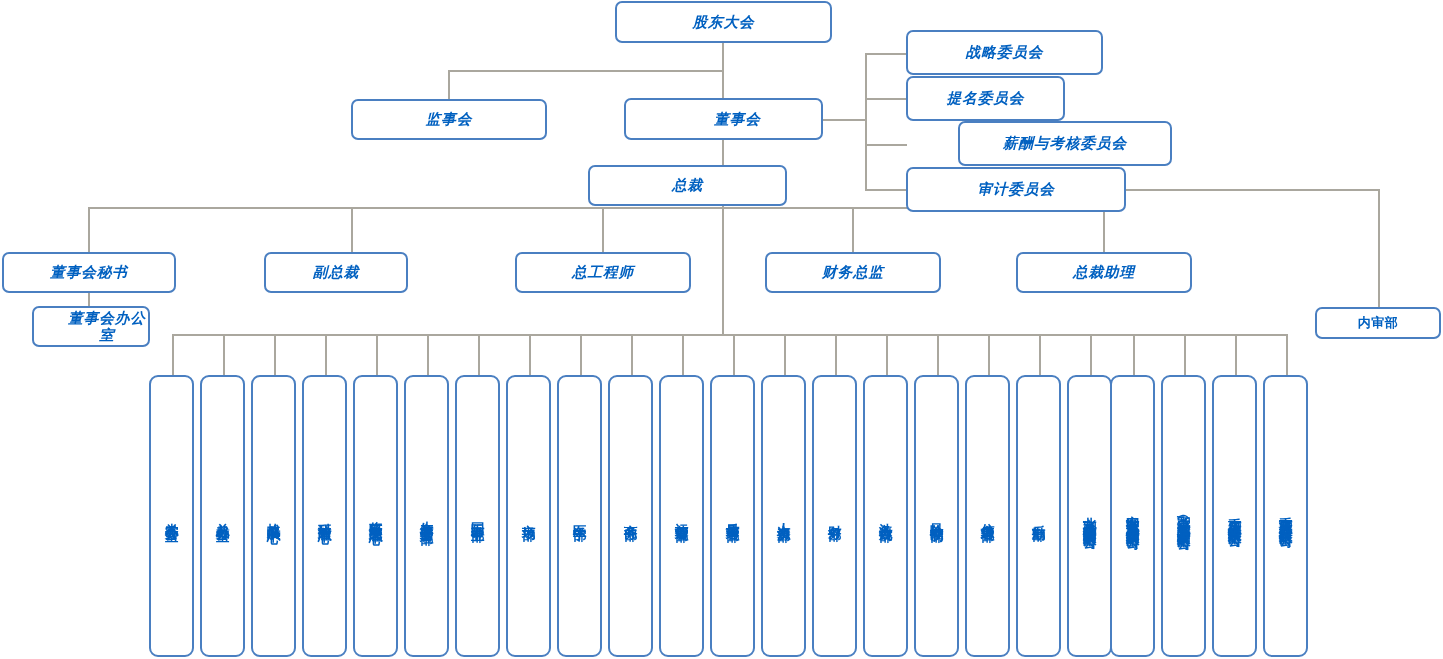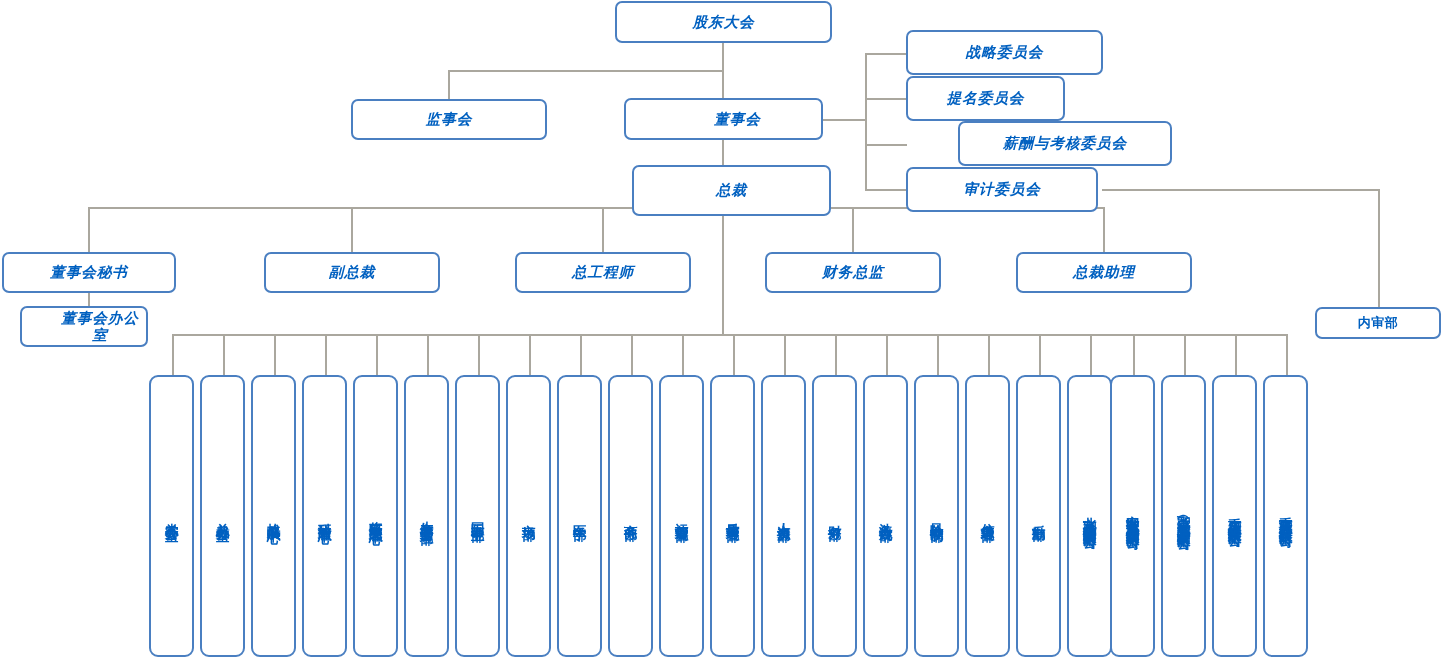--- a/index.html
+++ b/index.html
@@ -115,36 +115,36 @@
   <div class="ln v" style="left:1184px;top:334px;height:41px;"></div>
   <div class="ln v" style="left:1235px;top:334px;height:41px;"></div>
   <div class="ln v" style="left:1286px;top:334px;height:41px;"></div>
 
   <div class="box h" style="left:615px;top:1px;width:217px;height:42px;">股东大会</div>
 
   <div class="box h" style="left:351px;top:99px;width:196px;height:41px;">监事会</div>
 
   <div class="box h" style="left:624px;top:98px;width:199px;height:42px;padding-left:28px;">董事会</div>
 
-  <div class="box h" style="left:632px;top:165px;width:199px;height:51px;">总裁</div>
+  <div class="box h" style="left:588px;top:165px;width:199px;height:41px;">总裁</div>
 
   <div class="box h" style="left:906px;top:30px;width:197px;height:45px;">战略委员会</div>
   <div class="box h" style="left:906px;top:76px;width:159px;height:45px;">提名委员会</div>
   <div class="box h" style="left:958px;top:121px;width:214px;height:45px;">薪酬与考核委员会</div>
-  <div class="box h" style="left:906px;top:167px;width:192px;height:45px;">审计委员会</div>
+  <div class="box h" style="left:906px;top:167px;width:220px;height:45px;">审计委员会</div>
 
   <div class="box small" style="left:1315px;top:307px;width:126px;height:32px;">内审部</div>
 
   <div class="box h" style="left:2px;top:252px;width:174px;height:41px;">董事会秘书</div>
-  <div class="box h" style="left:264px;top:252px;width:176px;height:41px;">副总裁</div>
+  <div class="box h" style="left:264px;top:252px;width:144px;height:41px;">副总裁</div>
   <div class="box h" style="left:515px;top:252px;width:176px;height:41px;">总工程师</div>
   <div class="box h" style="left:765px;top:252px;width:176px;height:41px;">财务总监</div>
   <div class="box h" style="left:1016px;top:252px;width:176px;height:41px;">总裁助理</div>
 
-  <div class="box h" style="left:20px;top:306px;width:128px;height:41px;padding-left:32px;">董事会办公室</div>
+  <div class="box h" style="left:32px;top:306px;width:118px;height:41px;padding-left:32px;">董事会办公室</div>
 
   <div class="vbox" style="left:149px;top:375px;width:45px;height:282px;">
       <span class="vtxt">党委办公室</span>
     </div>
   <div class="vbox" style="left:200px;top:375px;width:45px;height:282px;">
       <span class="vtxt">总裁办公室</span>
     </div>
   <div class="vbox" style="left:251px;top:375px;width:45px;height:282px;">
       <span class="vtxt">战略发展中心</span>
     </div>

